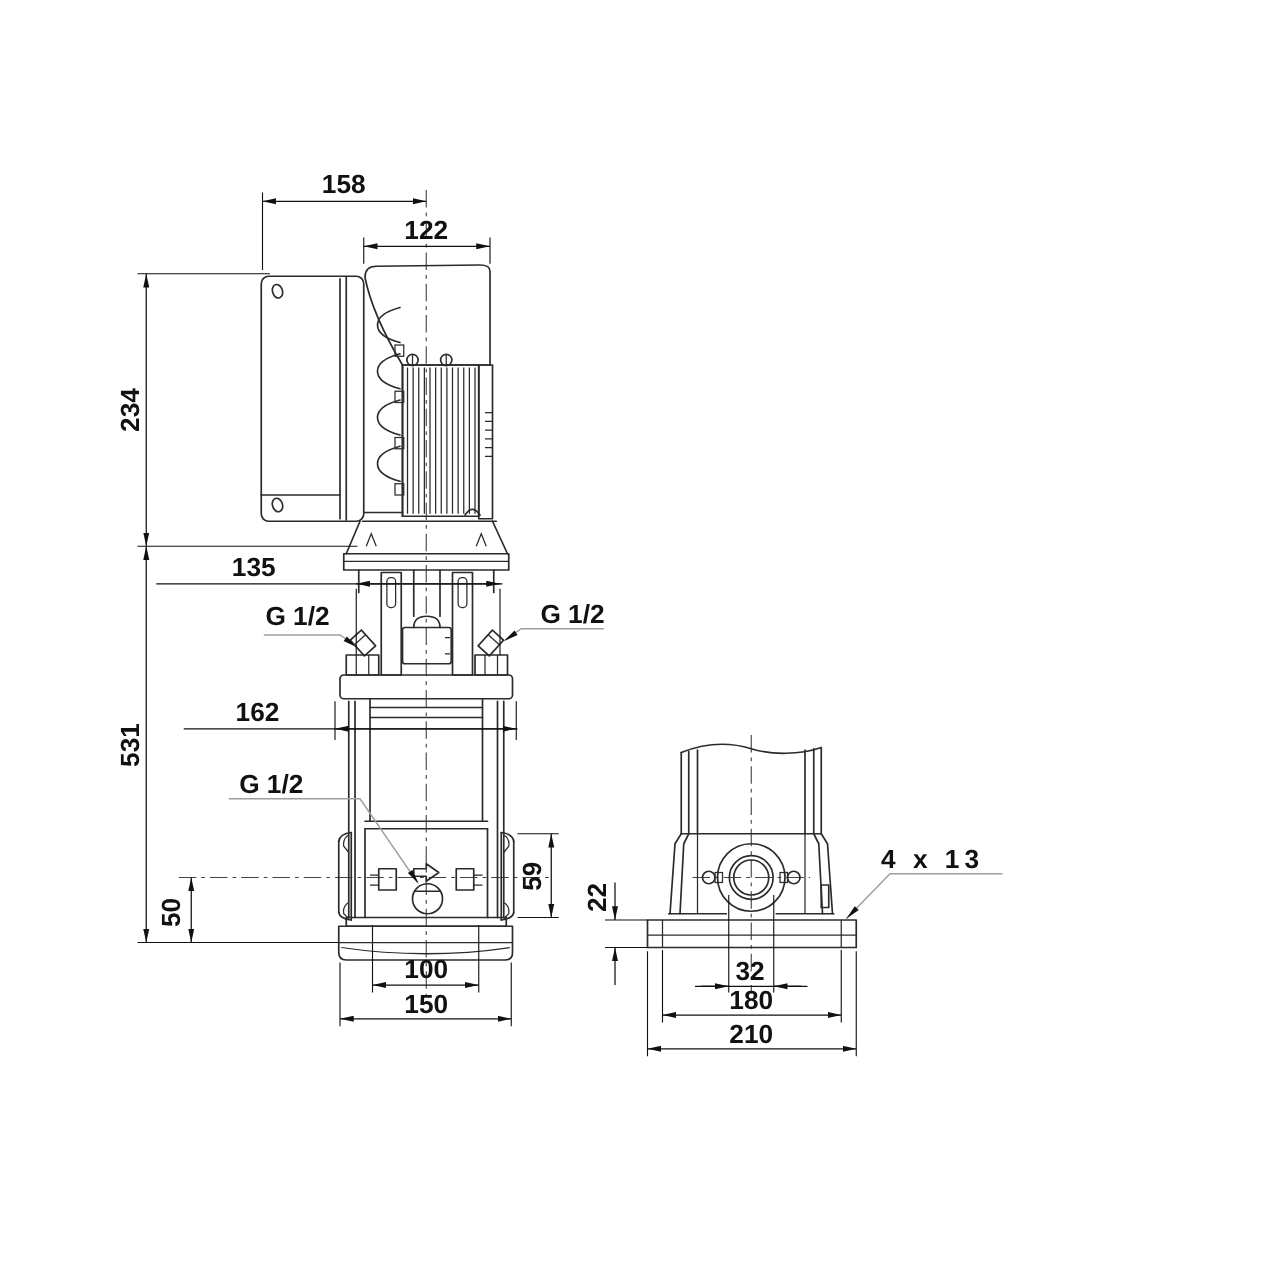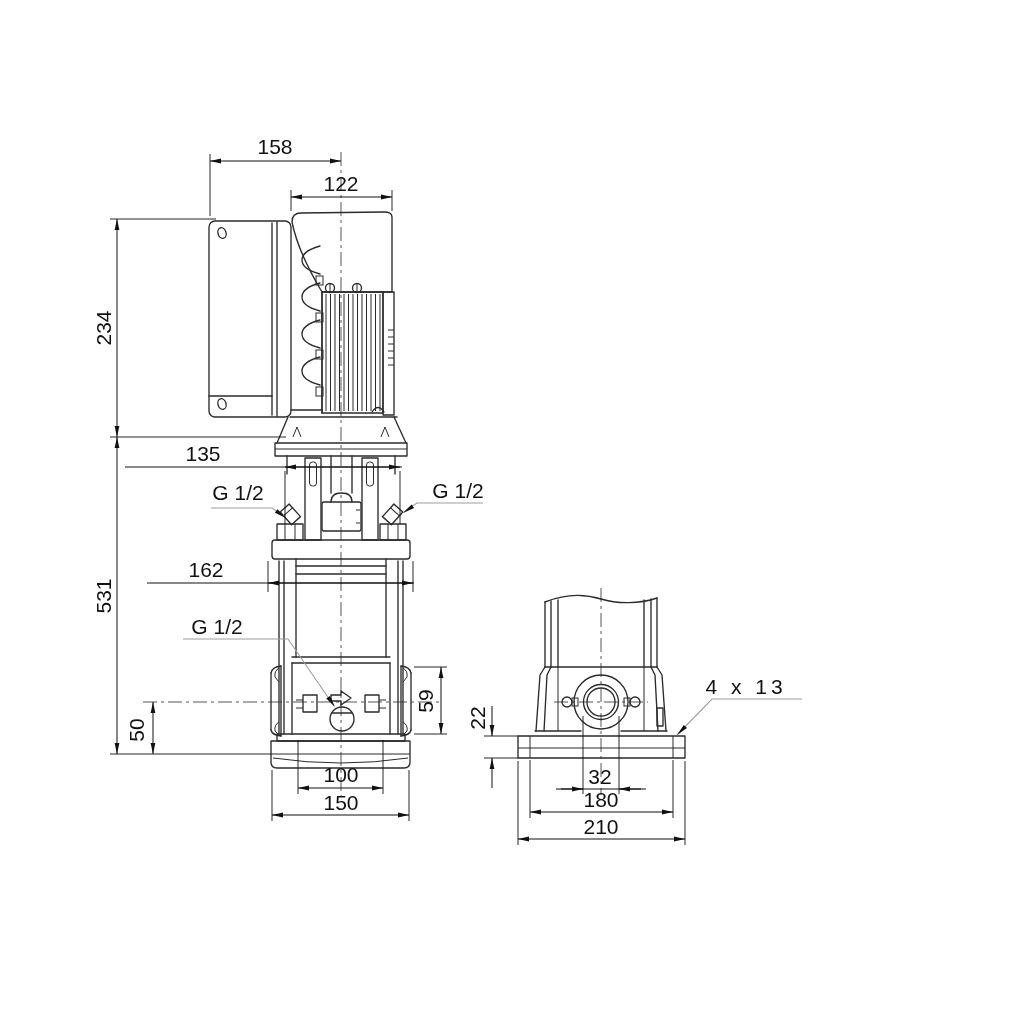--- a/index.html
+++ b/index.html
@@ -1,17 +1,17 @@
 <!DOCTYPE html>
 <html><head>
 <meta charset="utf-8">
 <style>
   html,body{margin:0;padding:0;background:#ffffff;}
   .frame{position:relative;width:1024px;height:1024px;background:#ffffff;overflow:hidden;
-         font-family:"Liberation Sans", sans-serif;}
+         font-family:"Liberation Sans", sans-serif;font-weight:bold;}
   svg{position:absolute;left:0;top:0;}
   text{font-family:"Liberation Sans", sans-serif;font-size:21px;fill:#111;}
   .obj{stroke:#2b2b2b;stroke-width:1.35;fill:none;stroke-linecap:round;stroke-linejoin:round;}
   .thin{stroke:#2b2b2b;stroke-width:1;fill:none;}
   .dim{stroke:#111;stroke-width:1;fill:none;}
   .ext{stroke:#111;stroke-width:0.9;fill:none;}
   .cl{stroke:#444;stroke-width:0.9;fill:none;stroke-dasharray:14 4 3 4;}
   .leader{stroke:#9e9e9e;stroke-width:1.1;fill:none;}
   .ah{fill:#111;stroke:none;}
   .vlabel{text-anchor:middle;}

